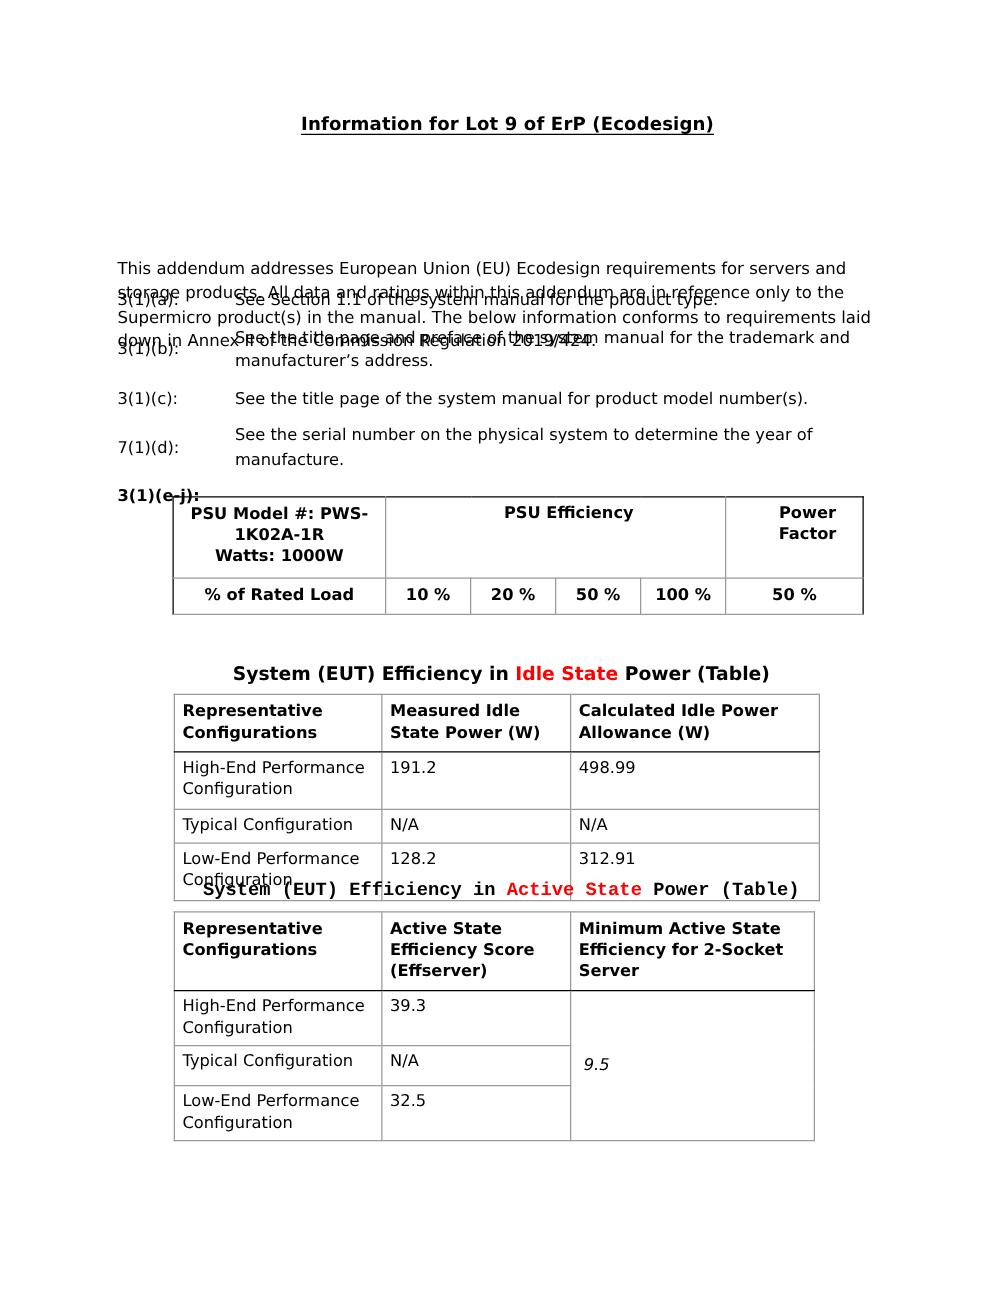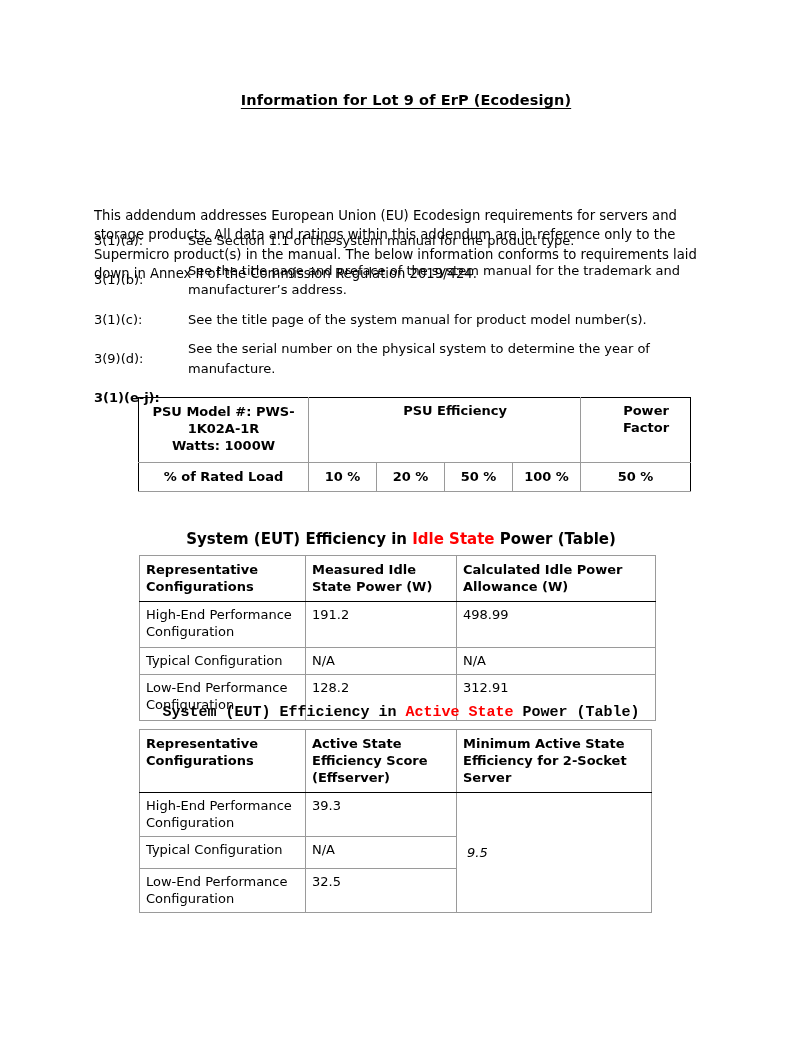--- a/index.html
+++ b/index.html
@@ -207,21 +207,21 @@
     </div>
     <div class="clause-row">
       <div class="clause-label">3(1)(b):</div>
       <div class="clause-text">See the title page and preface of the system manual for the trademark and manufacturer’s address.</div>
     </div>
     <div class="clause-row">
       <div class="clause-label">3(1)(c):</div>
       <div class="clause-text">See the title page of the system manual for product model number(s).</div>
     </div>
     <div class="clause-row">
-      <div class="clause-label">3(9)(d):</div>
+      <div class="clause-label">7(1)(d):</div>
       <div class="clause-text">See the serial number on the physical system to determine the year of manufacture.</div>
     </div>
     <div class="clause-row bold">
       <div class="clause-label">3(1)(e-j):</div>
     </div>
   </div>
 
   <div class="psu-table-wrap">
     <table class="psu-table">
       <colgroup>

